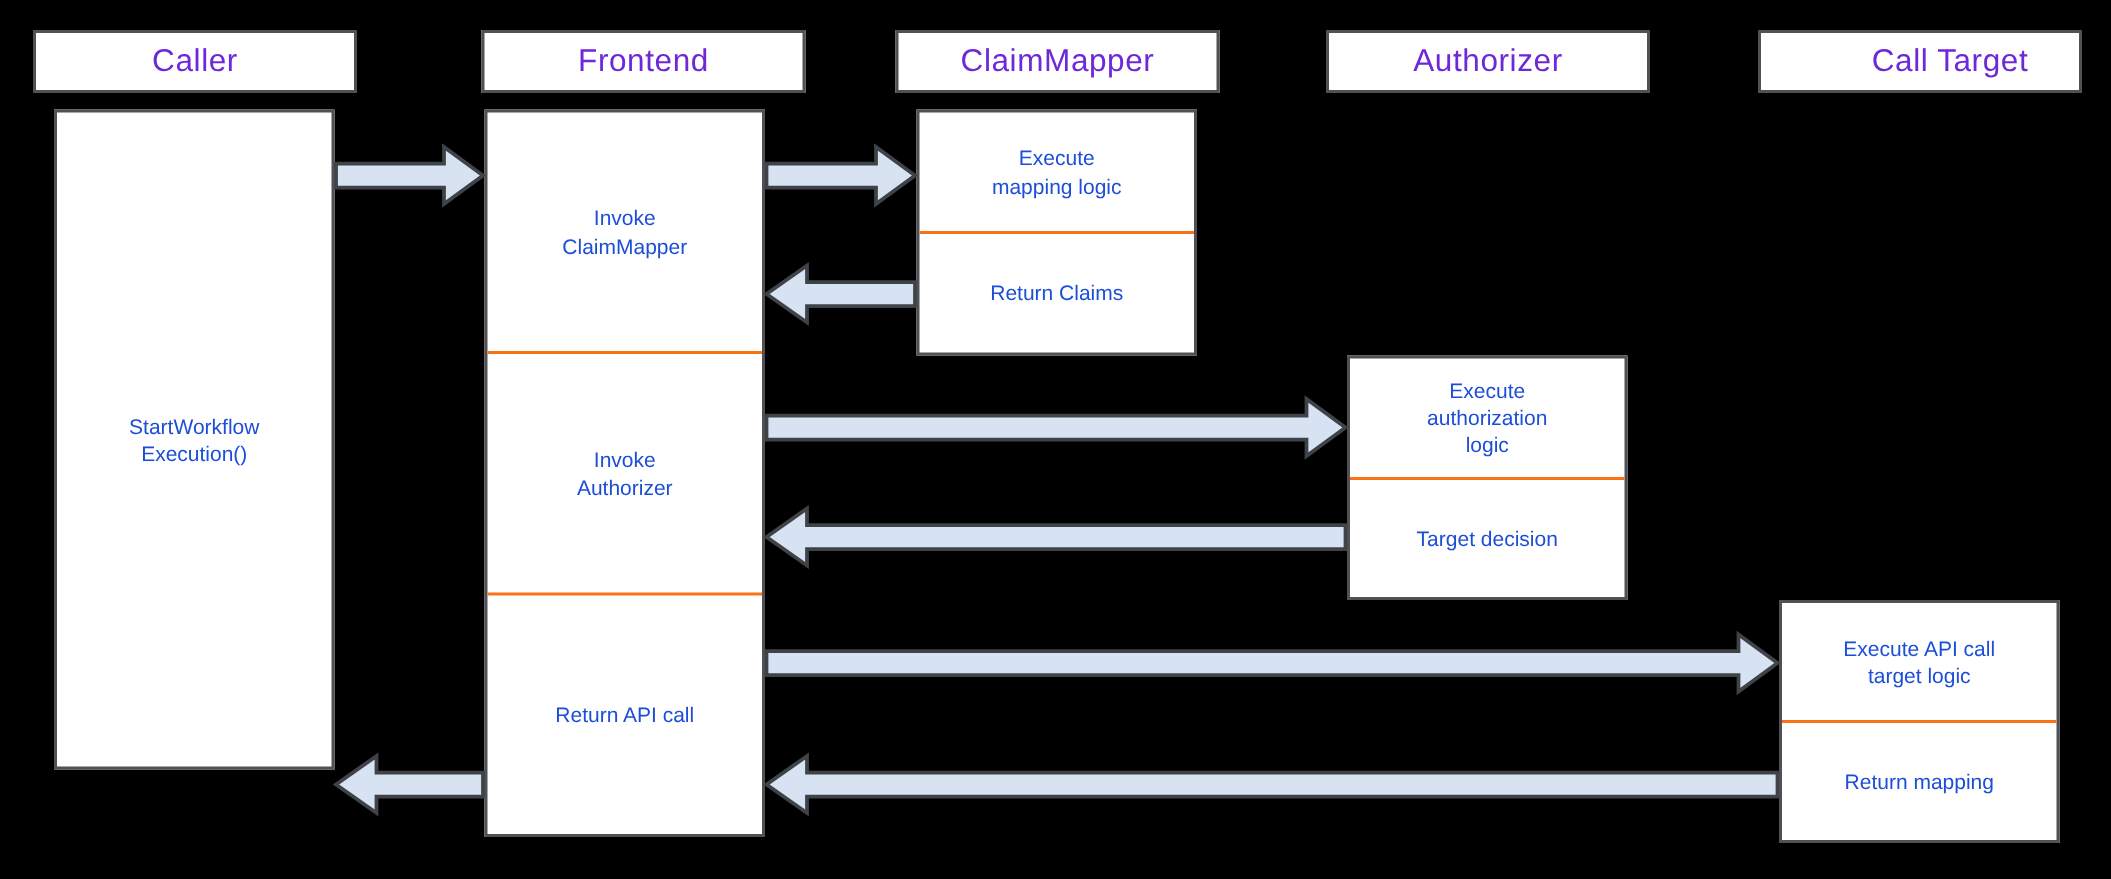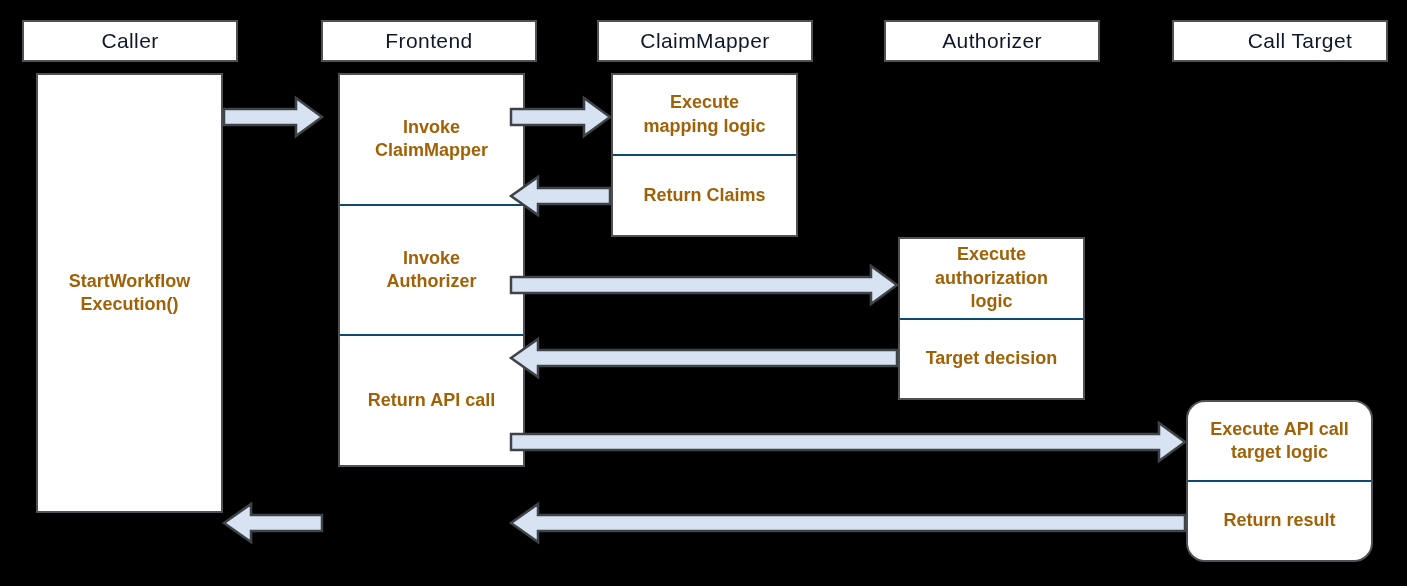--- a/index.html
+++ b/index.html
@@ -18,50 +18,50 @@
     height: 42px;
     box-sizing: border-box;
     background: #ffffff;
     border: 2px solid #4f5154;
     display: flex;
     align-items: center;
     justify-content: center;
     font-size: 21px;
     font-weight: normal;
     letter-spacing: 0.4px;
-    color: #0f172a;
+    color: #6d28d9;
   }
   .box {
     position: absolute;
     box-sizing: border-box;
     background: #ffffff;
     border: 2px solid #4f5154;
     display: flex;
     flex-direction: column;
   }
   .cell {
     flex: 1;
     display: flex;
     align-items: center;
     justify-content: center;
     text-align: center;
-    font-size: 18px;
-    font-weight: bold;
+    font-size: 14px;
+    font-weight: normal;
     line-height: 1.3;
-    color: #a16207;
+    color: #1d4ed8;
     white-space: pre-line;
     padding: 4px;
   }
-  .cell + .cell { border-top: 2px solid #0c4a6e; }
+  .cell + .cell { border-top: 2px solid #f97316; }
 
   .box-caller      { left: 36px;   top: 73px;  width: 187px; height: 440px; }
-  .box-frontend    { left: 338px;  top: 73px;  width: 187px; height: 394px; }
+  .box-frontend    { left: 323px;  top: 73px;  width: 187px; height: 485px; }
   .box-claimmapper { left: 611px;  top: 73px;  width: 187px; height: 164px; }
   .box-authorizer  { left: 898px;  top: 237px; width: 187px; height: 163px; }
-  .box-calltarget  { left: 1186px; top: 400px; width: 187px; height: 162px; border-radius: 19px; }
+  .box-calltarget  { left: 1186px; top: 400px; width: 187px; height: 162px; }
 
   .hdr-caller      { left: 22px; }
   .hdr-frontend    { left: 309px; margin-left: 12px; }
   .hdr-claimmapper { left: 597px; }
   .hdr-authorizer  { left: 884px; }
   .hdr-calltarget  { left: 1172px; padding-left: 40px; }
 
   .arrow { position: absolute; overflow: visible; }
   .arrow polygon {
     fill: #d7e3f2;
@@ -103,21 +103,21 @@
   <div class="box box-authorizer">
     <div class="cell">Execute
 authorization
 logic</div>
     <div class="cell">Target decision</div>
   </div>
 
   <div class="box box-calltarget">
     <div class="cell">Execute API call
 target logic</div>
-    <div class="cell">Return result</div>
+    <div class="cell">Return mapping</div>
   </div>
 
   <svg class="arrow" style="left:223px; top:96px" width="100" height="42">
     <polygon points="1,13 73,13 73,2 99,21 73,40 73,29 1,29"></polygon>
   </svg>
 
   <svg class="arrow" style="left:510px; top:96px" width="101" height="42">
     <polygon points="1,13 74,13 74,2 100,21 74,40 74,29 1,29"></polygon>
   </svg>
 

